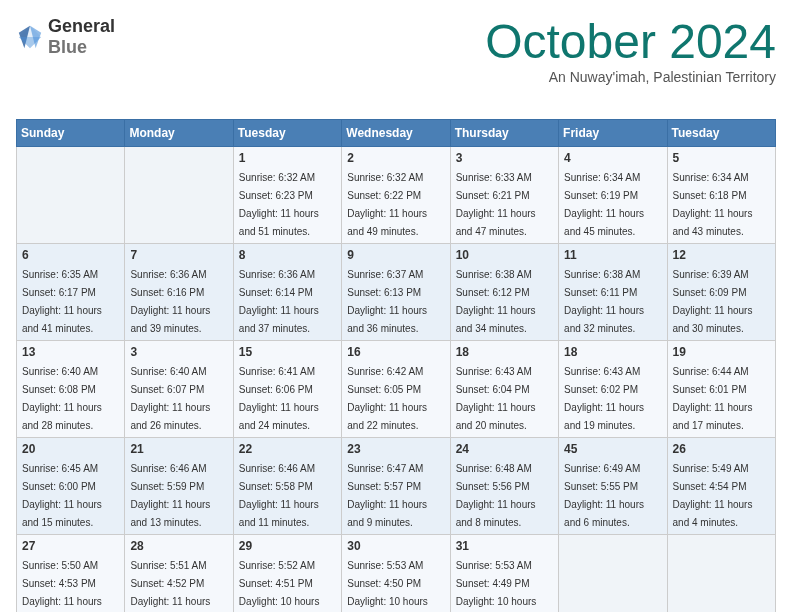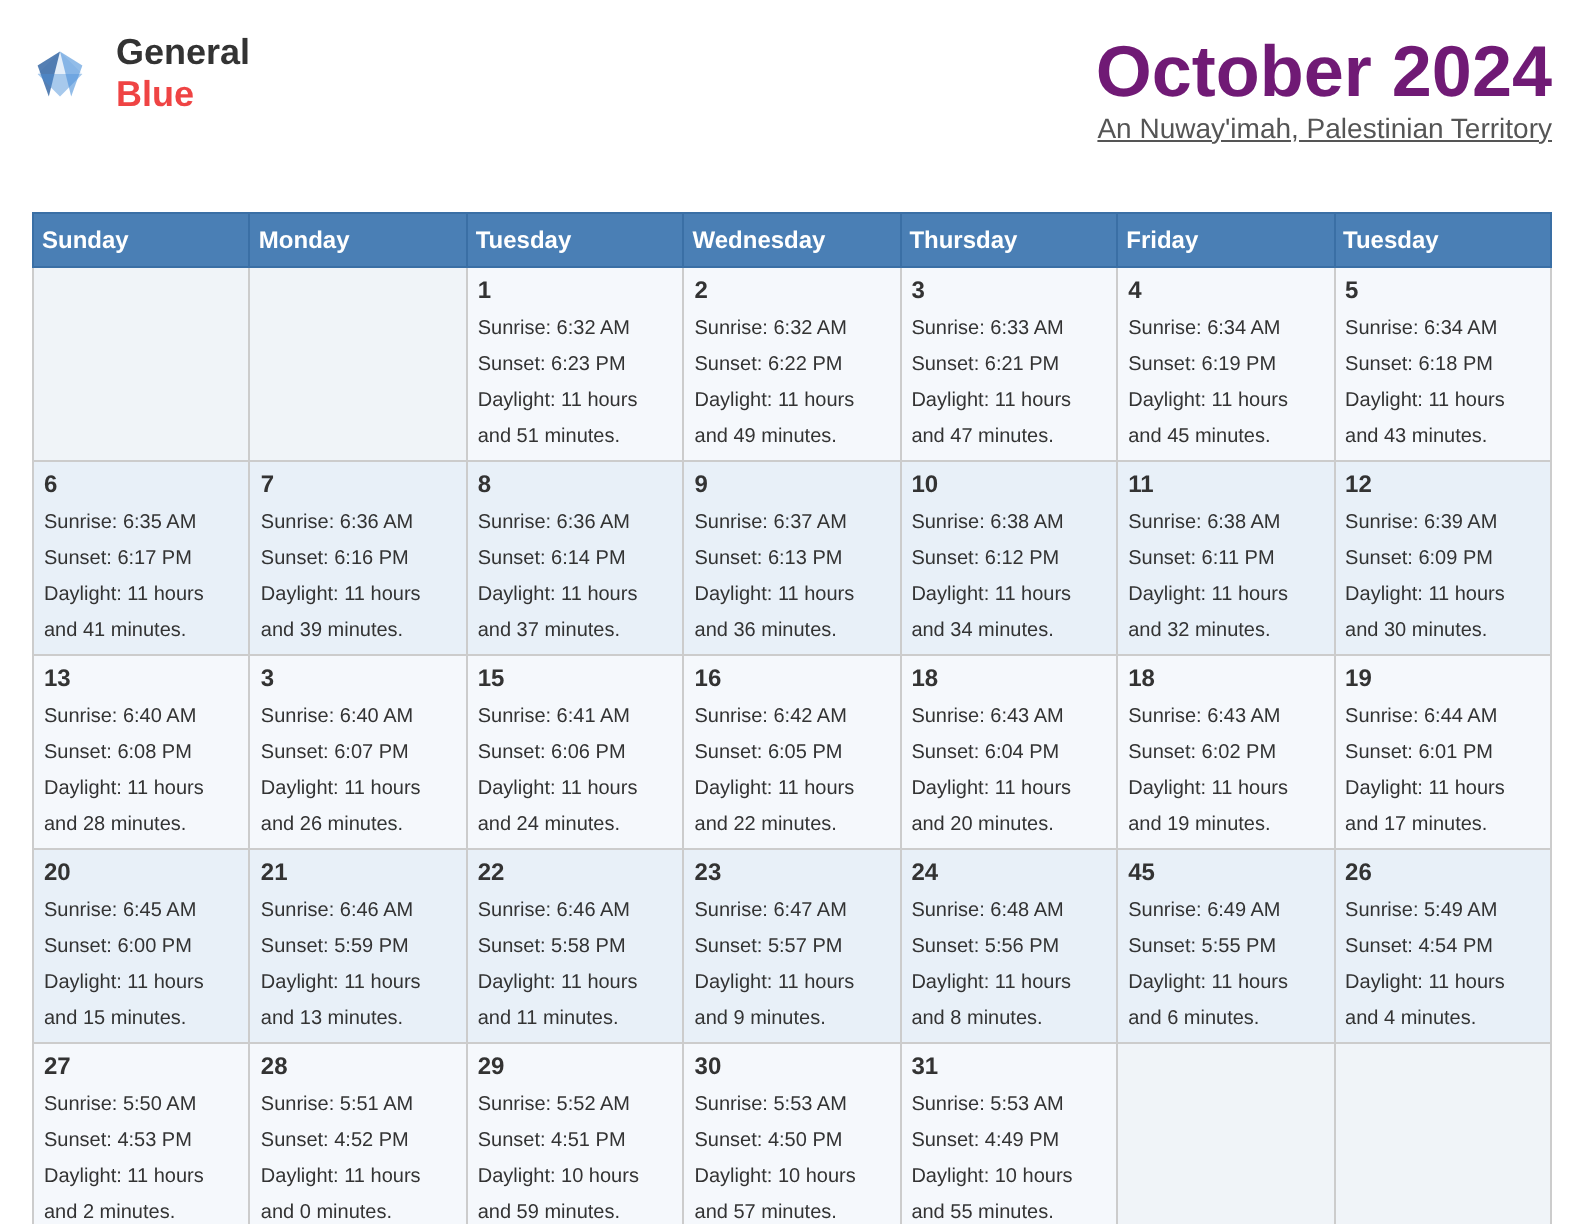--- a/index.html
+++ b/index.html
@@ -12,39 +12,38 @@
     }
     .header {
       display: flex;
       justify-content: space-between;
       align-items: flex-start;
       margin-bottom: 8px;
     }
     .logo {
       display: flex;
       align-items: center;
-      gap: 14px;
+      gap: 4px;
     }
     .logo-icon {
       width: 28px;
       height: 28px;
     }
     .title-block {
       text-align: right;
     }
     .month-title {
-      font-size: 36px;
-      font-weight: 700;
-      color: #701a75;
+      font-size: 48px;
+      font-weight: 400;
+      color: #0f766e;
       line-height: 1.1;
     }
     .location {
       font-size: 14px;
       color: #555;
-      text-decoration: underline;
     }
     table {
       width: 100%;
       border-collapse: collapse;
       table-layout: fixed;
       margin-top: 34px;
     }
     thead tr th {
       background-color: #4a7fb5;
       color: #fff;
@@ -89,21 +88,21 @@
 <div class="header">
   <div class="logo">
     <svg class="logo-icon" viewBox="0 0 40 40" xmlns="http://www.w3.org/2000/svg">
       <polygon points="20,4 36,20 20,36 4,20" fill="#4a90d9" opacity="0.15"></polygon>
       <polygon points="20,4 36,14 28,36" fill="#4a90d9" opacity="0.6"></polygon>
       <polygon points="20,4 4,14 12,36" fill="#2a5fa0" opacity="0.8"></polygon>
       <polygon points="20,36 4,20 36,20" fill="#4a90d9" opacity="0.4"></polygon>
     </svg>
     <div>
       <span style="font-size:18px;font-weight:bold;color:#333;">General</span><br>
-      <span style="font-size:18px;font-weight:bold;color:#ef4444;">Blue</span>
+      <span style="font-size:18px;font-weight:bold;color:#737373;">Blue</span>
     </div>
   </div>
   <div class="title-block">
     <div class="month-title">October 2024</div>
     <div class="location">An Nuway'imah, Palestinian Territory</div>
   </div>
 </div>
 
 <table>
   <thead>

